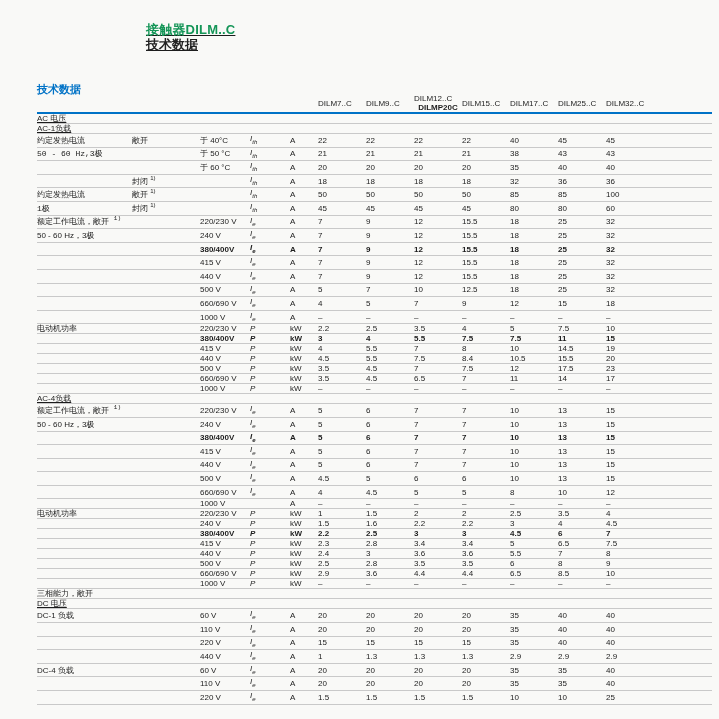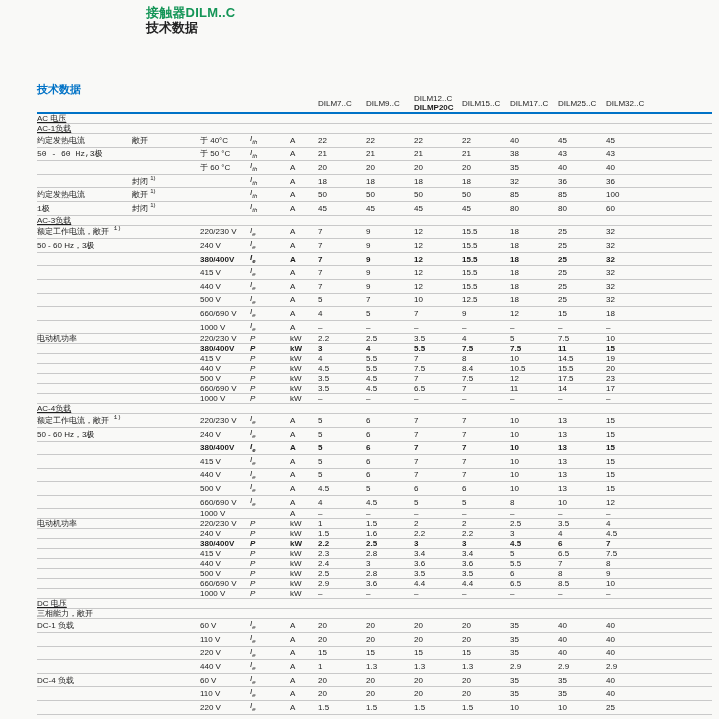--- a/index.html
+++ b/index.html
@@ -9,33 +9,33 @@
     --rowline:#c9c9c9;
   }
   html,body{margin:0;padding:0;}
   body{
     width:719px;height:719px;position:relative;
     background:#f9f9f7;
     font-family:"Liberation Sans", sans-serif;
     color:var(--ink);
     overflow:hidden;
   }
-  .doc-title{position:absolute;left:146px;top:5px;line-height:15px;}
+  .doc-title{position:absolute;left:146px;top:22px;line-height:15px;text-decoration:underline;}
   .doc-title .t1{color:var(--brand-green);font-size:13px;font-weight:700;letter-spacing:.2px;}
   .doc-title .t2{color:#222;font-size:13px;font-weight:700;}
   .section-heading{position:absolute;left:37px;top:82px;color:var(--accent-blue);font-size:11px;font-weight:700;}
   .table-wrap{position:absolute;left:37px;top:94px;width:676px;}
   table.spec{border-collapse:collapse;table-layout:fixed;width:675px;}
   table.spec td, table.spec th{
     padding:0;margin:0;font-size:8px;line-height:9px;height:9.6px;
     box-sizing:border-box;white-space:nowrap;overflow:hidden;
     text-align:left;font-weight:400;vertical-align:middle;color:var(--ink);
   }
   thead th{vertical-align:bottom;font-weight:700;height:28px;border-bottom:2.5px solid var(--accent-blue);}
-  thead .h2{font-weight:700;}
+  thead .h2{font-weight:700;text-align:center;}
   tbody td{border-bottom:1px solid var(--rowline);}
   tr.bold td{font-weight:700;}
   td.sectionlbl{font-weight:700;text-decoration:underline;}
   td.subsectionlbl{font-weight:400;}
   .ind0{padding-left:0;}
   .ind1{padding-left:8px;font-family:Liberation Mono, monospace;}
   .ind2{padding-left:24px;}
   .ind3{padding-left:32px;}
   .sym{font-style:italic;}
   .sym sub{font-size:6px;font-style:italic;}
@@ -191,23 +191,20 @@
           <td>45</td>
           <td>45</td>
           <td>45</td>
           <td>45</td>
           <td>80</td>
           <td>80</td>
           <td>60</td>
           <td></td>
         </tr>
         <tr>
-          <td colspan="13" class="sectionlbl ind0">AC-3负载</td>
-        </tr>
-        <tr>
           <td class="ind1">额定工作电流，敞开 <sup>1)</sup></td>
           <td></td>
           <td>220/230 V</td>
           <td class="sym">I<sub>e</sub></td>
           <td>A</td>
           <td>7</td>
           <td>9</td>
           <td>12</td>
           <td>15.5</td>
           <td>18</td>
@@ -662,24 +659,24 @@
           <td>–</td>
           <td>–</td>
           <td>–</td>
           <td>–</td>
           <td>–</td>
           <td>–</td>
           <td>–</td>
           <td></td>
         </tr>
         <tr>
+          <td colspan="13" class="subsectionlbl ind1">三相能力，敞开</td>
+        </tr>
+        <tr>
           <td colspan="13" class="sectionlbl ind0">DC 电压</td>
-        </tr>
-        <tr>
-          <td colspan="13" class="subsectionlbl ind1">三相能力，敞开</td>
         </tr>
         <tr>
           <td class="ind3">DC-1 负载</td>
           <td></td>
           <td>60 V</td>
           <td class="sym">I<sub>e</sub></td>
           <td>A</td>
           <td>20</td>
           <td>20</td>
           <td>20</td>

